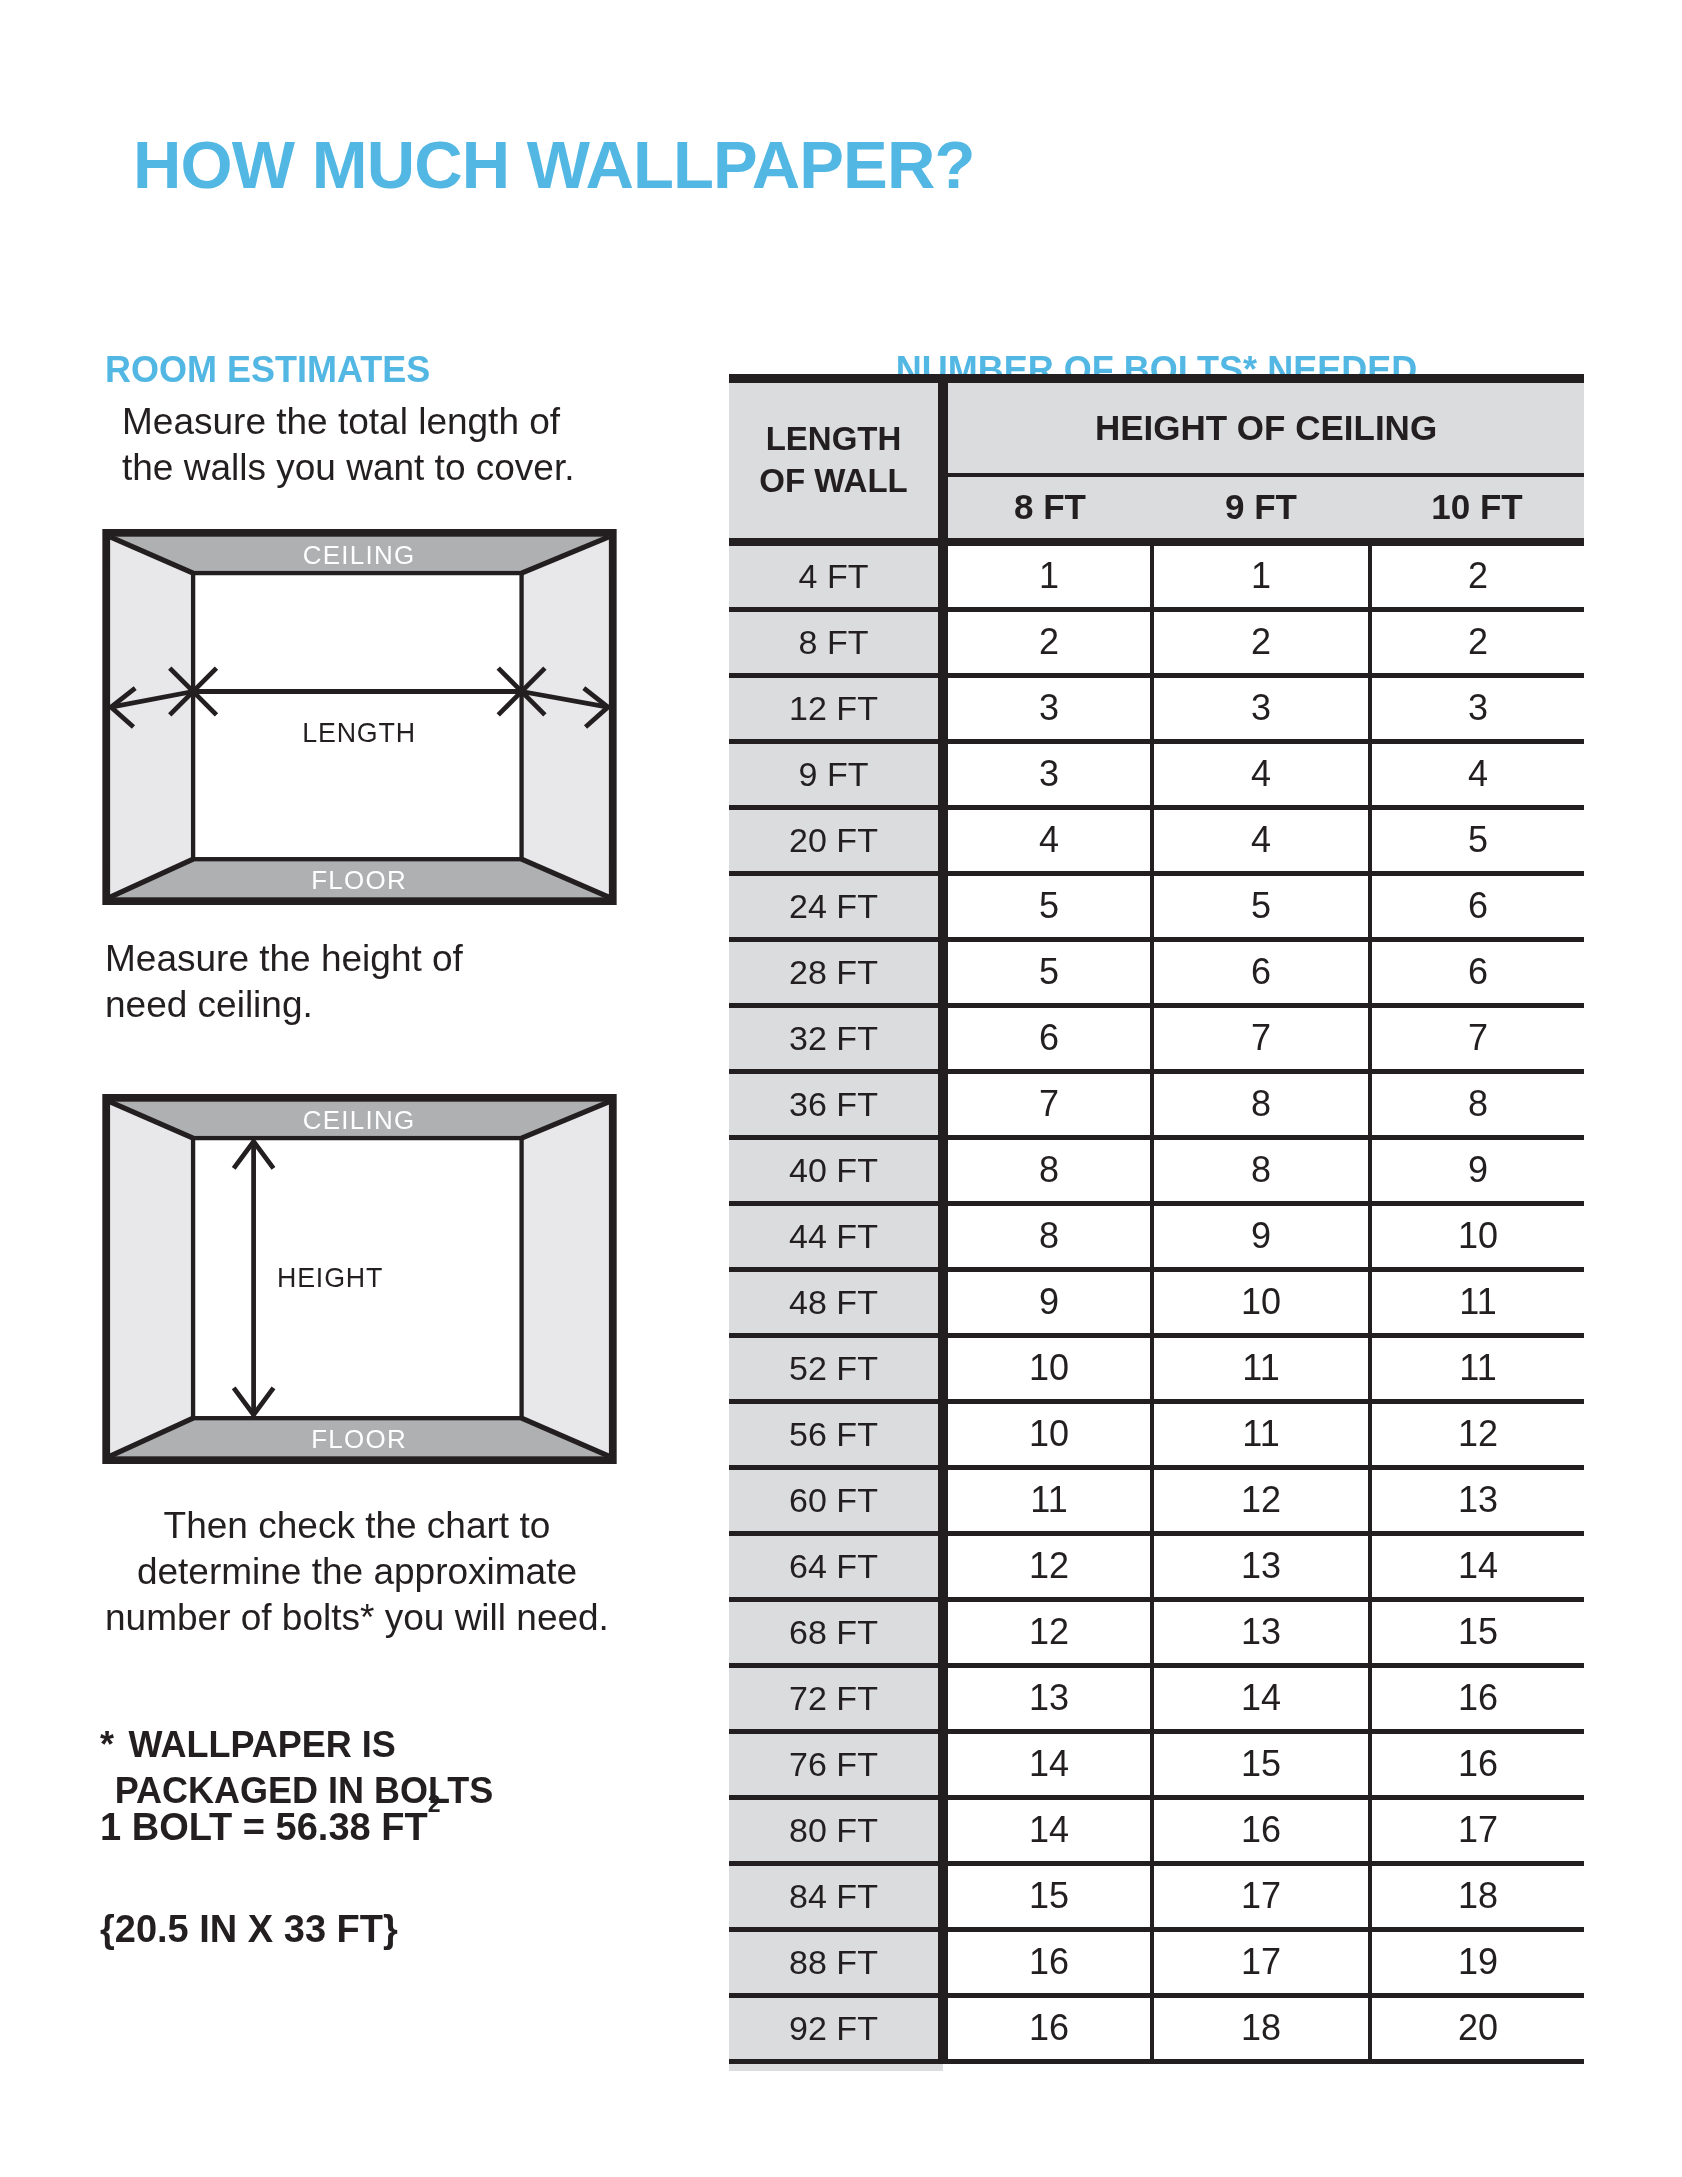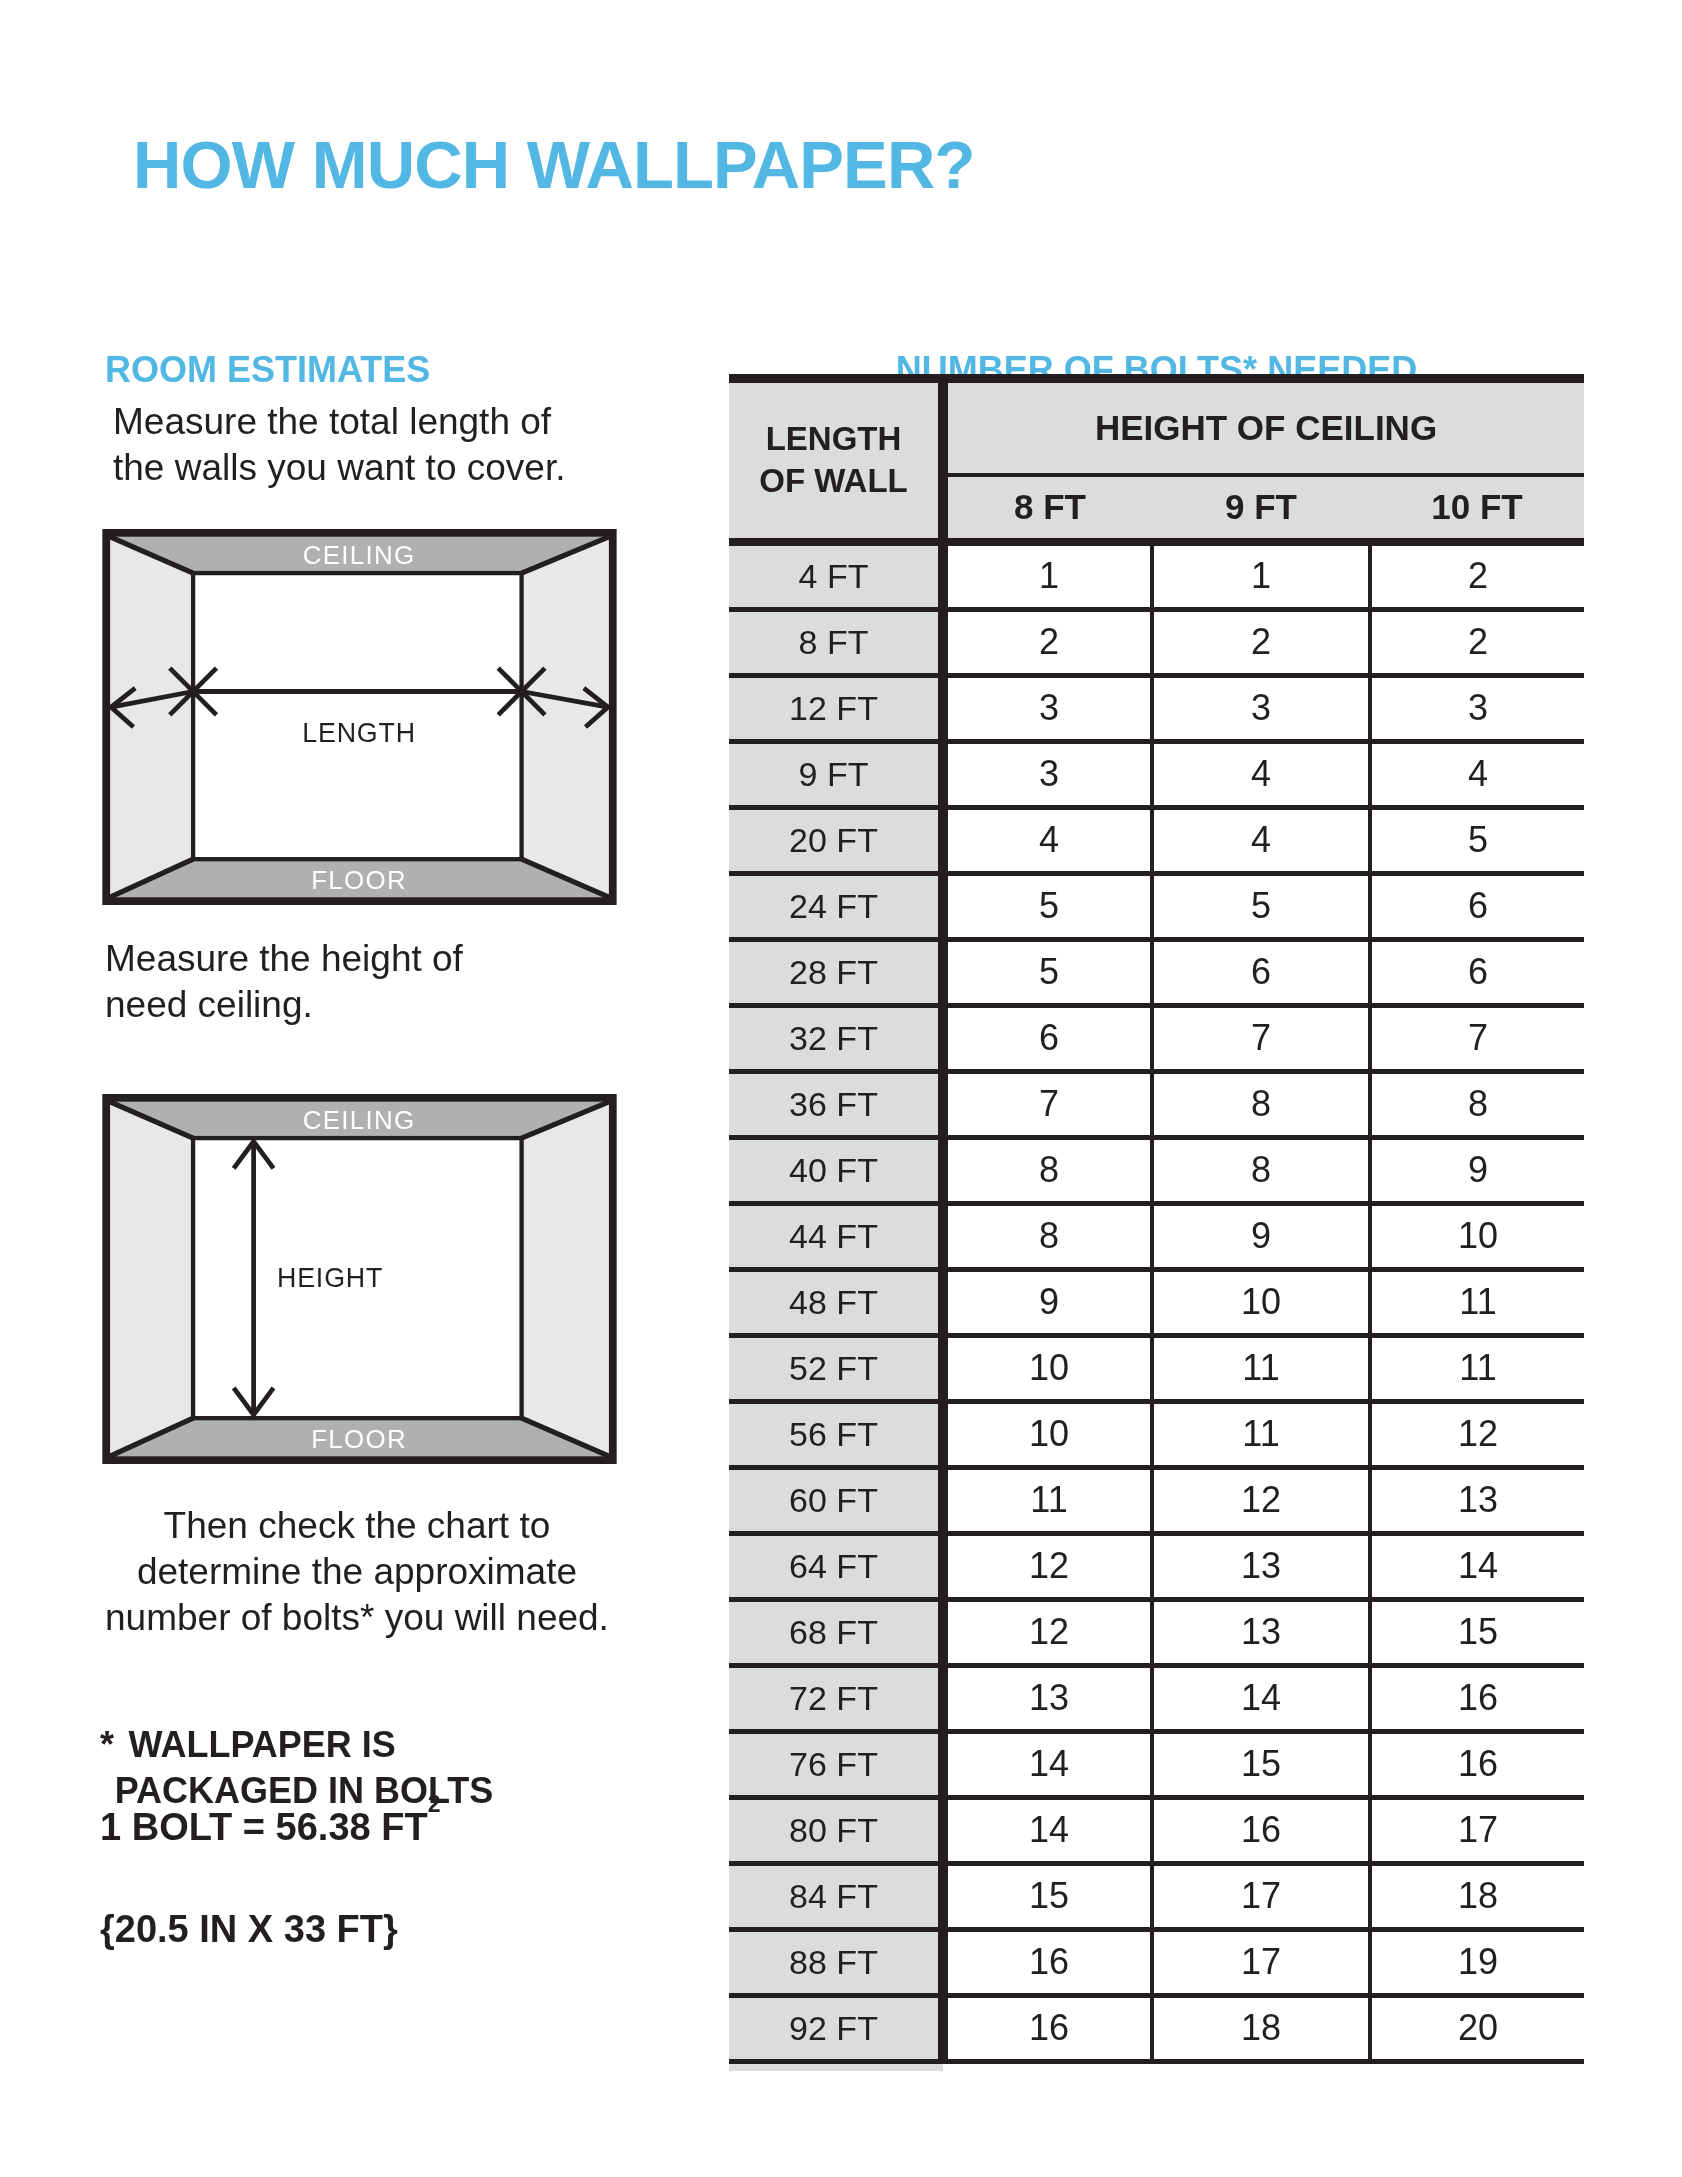--- a/index.html
+++ b/index.html
@@ -13,21 +13,21 @@
     left:99px; top:86px; font-size:67px; font-weight:bold; color:#53B7E3;
     letter-spacing:-0.9px; line-height:1; white-space:nowrap;margin-left:34px;
   }
   .sec-heading {
     font-size:36px; font-weight:bold; color:#53B7E3; line-height:1; white-space:nowrap;
   }
   #room-estimates-heading { left:105px; top:322px; }
   #bolts-heading { left:729px; top:322px; width:855px; text-align:center; }
 
   .body-text { font-size:37px; line-height:46px; white-space:pre-line; color:#231F20; }
-  #para-length { left:113px; top:399px; }
+  #para-length { left:122px; top:399px; }
   #para-height { left:105px; top:936px; }
   #para-chart  { left:105px; top:1503px;text-align:center; }
 
   .footnote { left:100px; top:1722px; font-size:36px; font-weight:bold; line-height:46px; }
   .footnote-row1 { display:flex; }
   .footnote-star { width:19px; margin-right:9.5px; }
   .footnote-line2 { margin-left:14.7px; }
 
   .bold-line { font-size:38px; font-weight:bold; line-height:1; white-space:nowrap; }
   #bolt-eq  { left:100px; top:1807px; }

